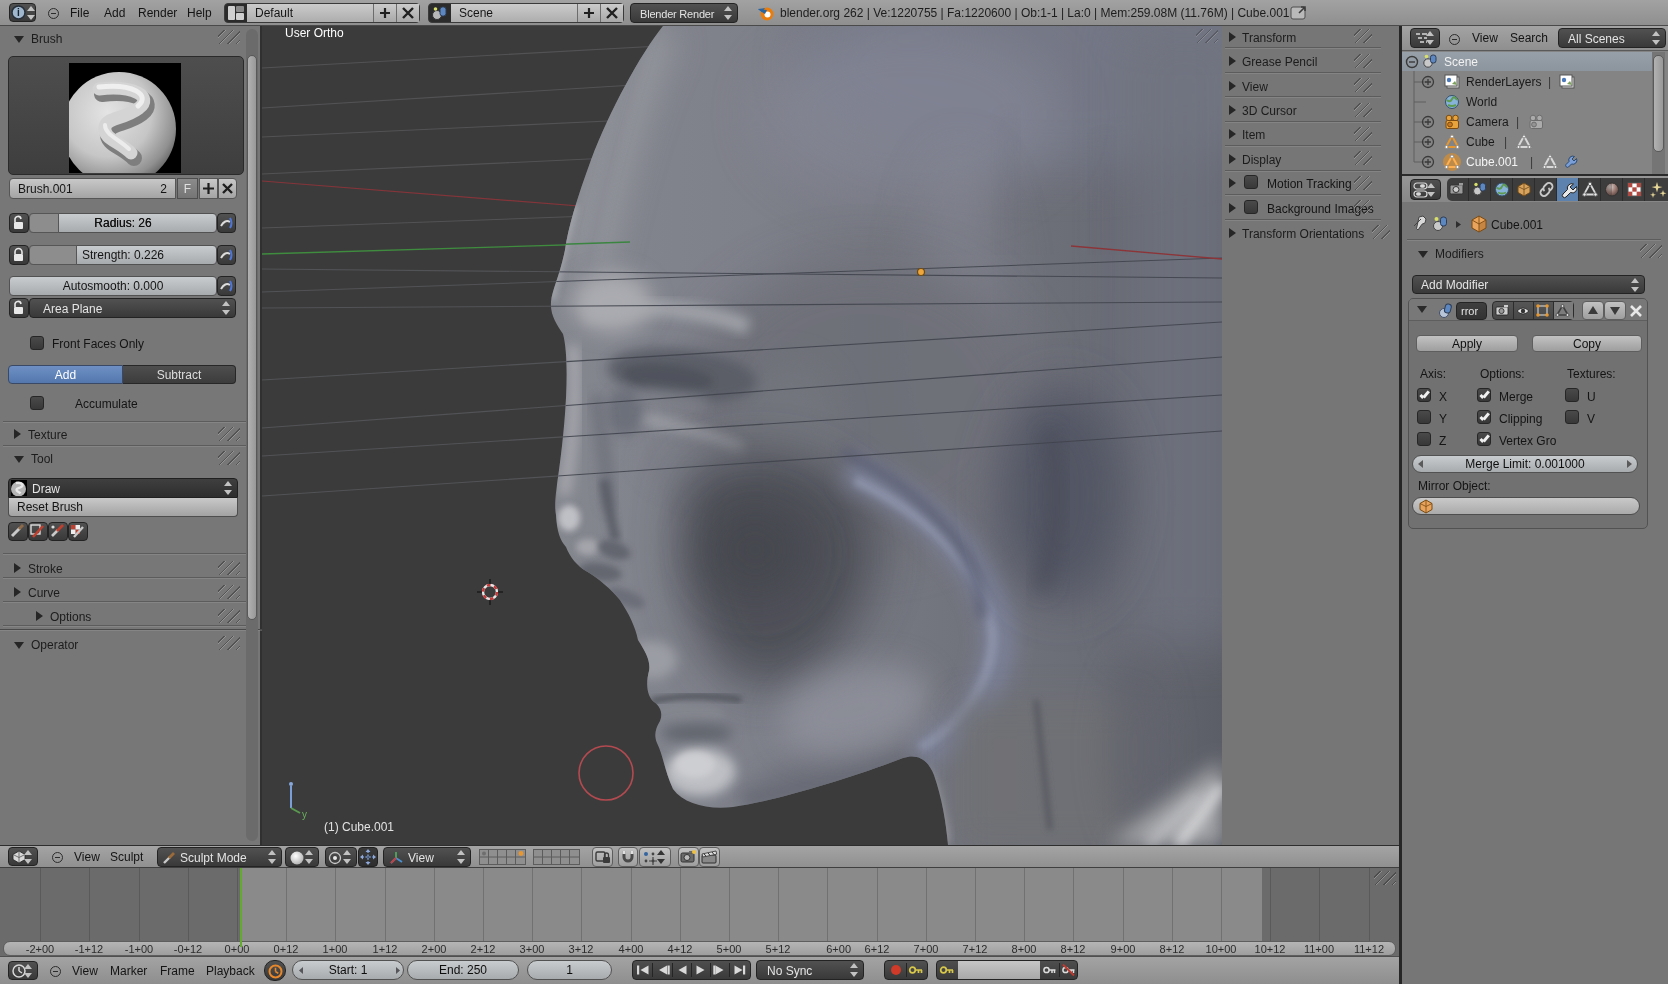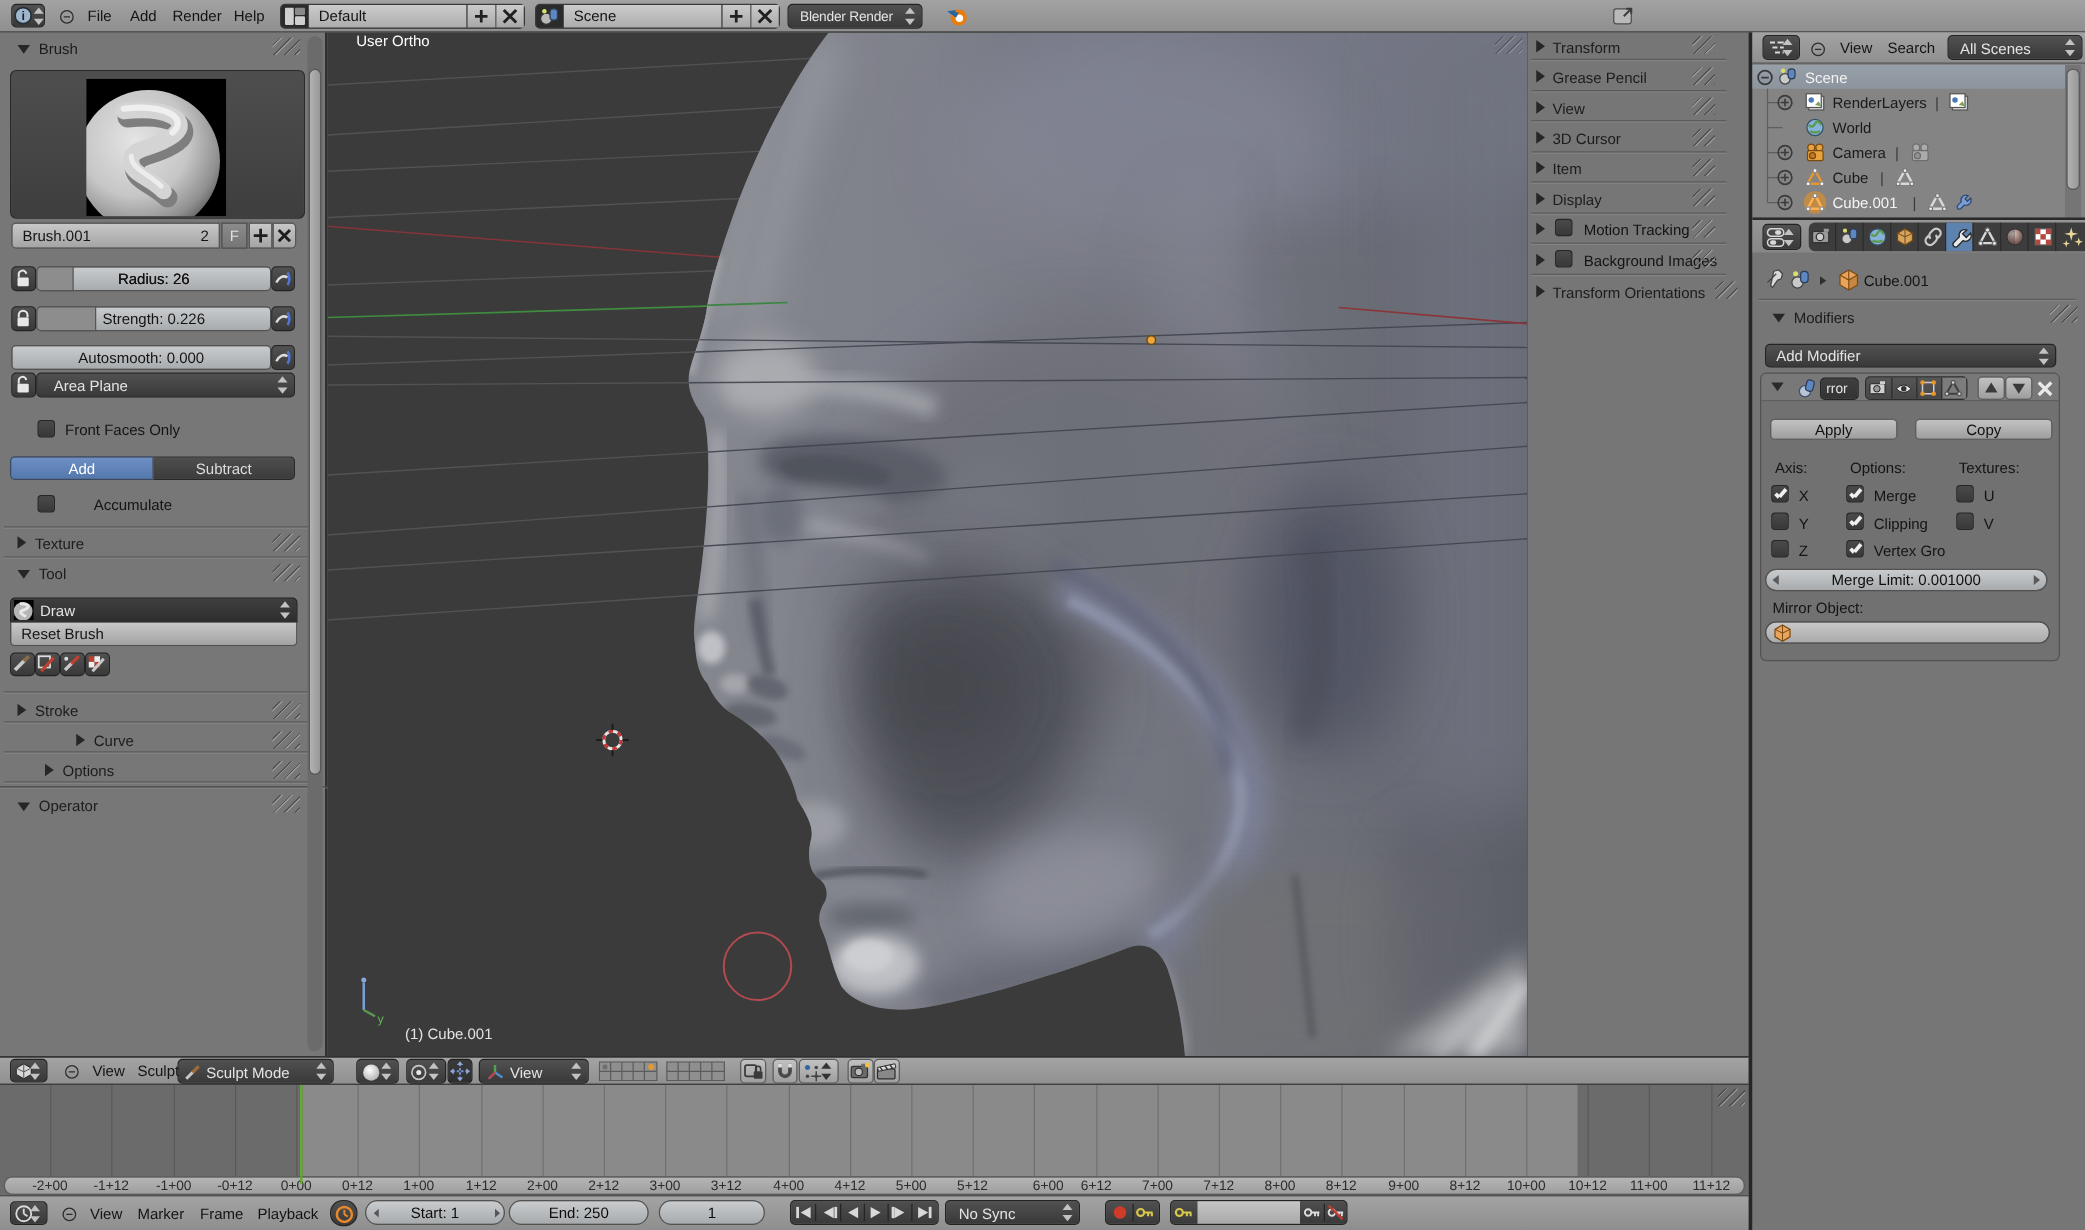--- a/index.html
+++ b/index.html
@@ -74,20 +74,21 @@
     <div class="wlbl" style="left:9px;top:3px;font-size:11px;letter-spacing:-.2px;">Blender Render</div>
         <div class="ud"></div>
   </div>
 
   <svg class="abs" style="left:757px;top:5px" width="18" height="16">
     <circle cx="10" cy="9" r="6.5" fill="#e87d0d"></circle>
         <circle cx="10.5" cy="9.5" r="3" fill="#fff"></circle>
     <path d="M1 4 L8 3 L5 7 Z" fill="#2b65a0"></path>
         <path d="M1 4 Q6 8 8 9 L10 5 Z" fill="#2b65a0"></path>
   </svg>
+  <div class="lbl" style="left:780px;top:6px;color:#1d1d1d;">blender.org 262 | Ve:1220755 | Fa:1220600 | Ob:1-1 | La:0 | Mem:259.08M (11.76M) | Cube.001</div>
   <svg class="abs" style="left:1290px;top:4px" width="20" height="18">
         <rect x="1" y="3" width="14" height="12" rx="2" fill="#b9b9b9" stroke="#4e4e4e"></rect>
         <path d="M9 9l6-6M11 3h4v4" stroke="#3c3c3c" stroke-width="1.6" fill="none"></path>
       </svg>
 </div>
 
 <div id="view3d" class="abs" style="left:0;top:26px;width:1399px;height:842px;background:#3b3b3b;">
 <svg class="abs" style="left:262px;top:0;" width="960" height="819" viewBox="262 26 960 819">
 <defs>
 <linearGradient id="hbase" x1="556" y1="0" x2="1222" y2="0" gradientUnits="userSpaceOnUse">
@@ -353,21 +354,21 @@
           <rect x="2" y="2" width="4.5" height="4.5" fill="#c04030"></rect>
           <rect x="6.5" y="6.5" width="4.5" height="4.5" fill="#c04030"></rect>
           <rect x="6.5" y="2" width="4.5" height="4.5" fill="#eee"></rect>
           <rect x="2" y="6.5" width="4.5" height="4.5" fill="#eee"></rect>
           <path d="M5 14 L14 4" stroke="#c9c9c9" stroke-width="2.4"></path>
         </svg></div>
   <div class="sep" style="left:3px;top:527px;width:252px;"></div>
   <div class="phead" style="left:14px;top:536px;"><span class="tri-r" style="margin-right:7px;"></span>Stroke</div>
   <div class="hatch" style="left:218px;top:535px;"></div>
   <div class="sep" style="left:3px;top:551px;width:252px;"></div>
-  <div class="phead" style="left:14px;top:560px;margin-left:47px;"><span class="tri-r" style="margin-right:7px;"></span>Curve</div>
+  <div class="phead" style="left:14px;top:560px;"><span class="tri-r" style="margin-right:7px;"></span>Curve</div>
   <div class="hatch" style="left:218px;top:559px;"></div>
   <div class="sep" style="left:3px;top:575px;width:252px;"></div>
   <div class="phead" style="left:14px;top:584px;padding-left:22px;"><span class="tri-r" style="margin-right:7px;"></span>Options</div>
   <div class="hatch" style="left:218px;top:583px;"></div>
   <div class="sep" style="left:3px;top:599px;width:252px;"></div>
   <div class="sep" style="left:0px;top:603px;width:262px;background:#4a4a4a;"></div>
   <div class="phead" style="left:14px;top:612px;"><span class="tri-d" style="margin-right:7px;"></span>Operator</div>
   <div class="hatch" style="left:218px;top:610px;"></div>
 
   <div class="abs" style="left:246px;top:3px;width:12px;height:812px;background:#6b6b6b;border-radius:6px;"></div>
@@ -409,21 +410,21 @@
   <div class="abs ddark" style="left:8px;top:1px;width:30px;height:19px;">
         <svg width="16" height="16" style="position:absolute;left:2px;top:1px;">
           <path d="M8 2l6 3.5v5L8 14 2 10.5v-5z" fill="#d8d8d8" stroke="#222" stroke-width=".8"></path>
           <path d="M8 2v12M2 5.5l6 3 6-3" fill="none" stroke="#555" stroke-width=".8"></path>
         </svg>
         <div class="ud"></div>
       </div>
   <div class="mcirc" style="left:52px;top:6px;"></div>
   <div class="lbl" style="left:74px;top:4px;">View</div>
   <div class="lbl" style="left:110px;top:4px;">Sculpt</div>
-  <div class="abs ddark" style="left:142px;top:1px;width:125px;height:20px;">
+  <div class="abs ddark" style="left:157px;top:1px;width:125px;height:20px;">
         <svg width="14" height="14" style="position:absolute;left:4px;top:3px;">
           <path d="M2 12 L8 6" stroke="#c9c9c9" stroke-width="2.4"></path>
           <path d="M7 7 L12 2" stroke="#9a6a3a" stroke-width="2.8"></path>
         </svg>
         <div class="wlbl" style="left:22px;top:3px;">Sculpt Mode</div>
         <div class="ud"></div>
       </div>
   <div class="abs ddark" style="left:285px;top:1px;width:34px;height:20px;">
         <svg width="16" height="16" style="position:absolute;left:3px;top:2px;">
           <defs>

